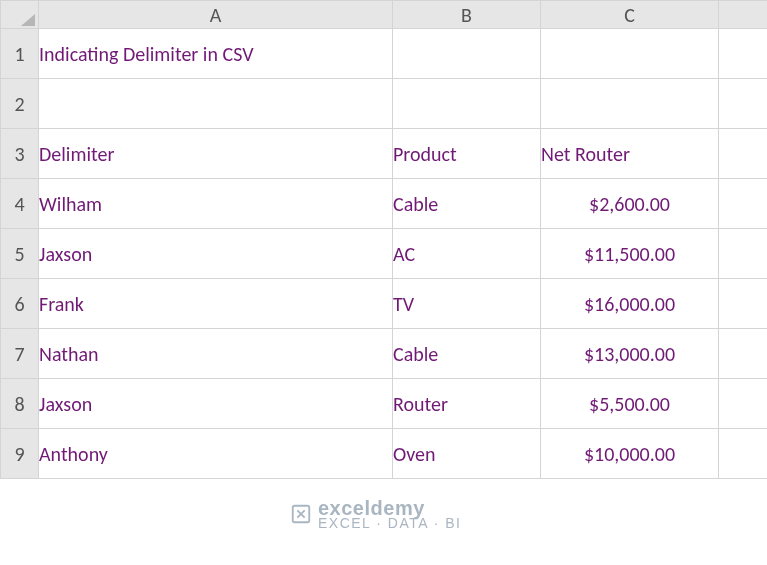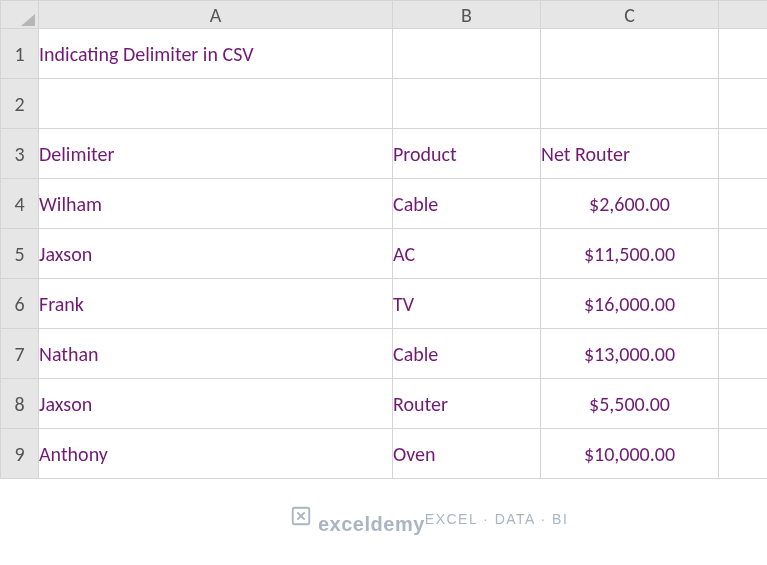--- a/index.html
+++ b/index.html
@@ -63,21 +63,21 @@
     font-family: Arial, sans-serif;
     z-index: 5;
     pointer-events: none;
   }
   .watermark .logo {
     width: 22px; height: 22px;
     display:flex;align-items:center;justify-content:center;
   }
   .watermark .txt1 { font-size: 20px; font-weight: 600; letter-spacing: 0.5px; }
   .watermark .txt2 { font-size: 14px; letter-spacing: 1.5px; margin-top:-2px; }
-  .wcol { display:flex; flex-direction:row; line-height:1;margin-top:16px; }
+  .wcol { display:flex; flex-direction:column; line-height:1; }
 </style>
 </head>
 <body>
 
 <table class="sheet">
   <colgroup>
     <col style="width:38px">
     <col class="colA">
     <col class="colB">
     <col class="colC">

